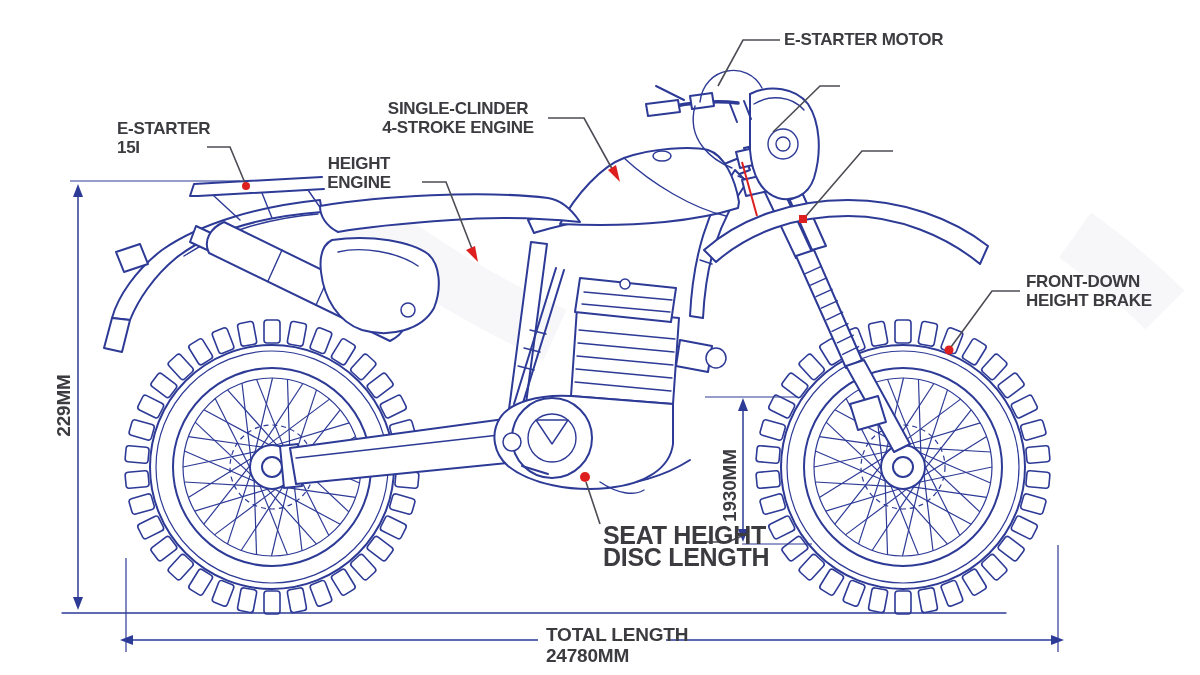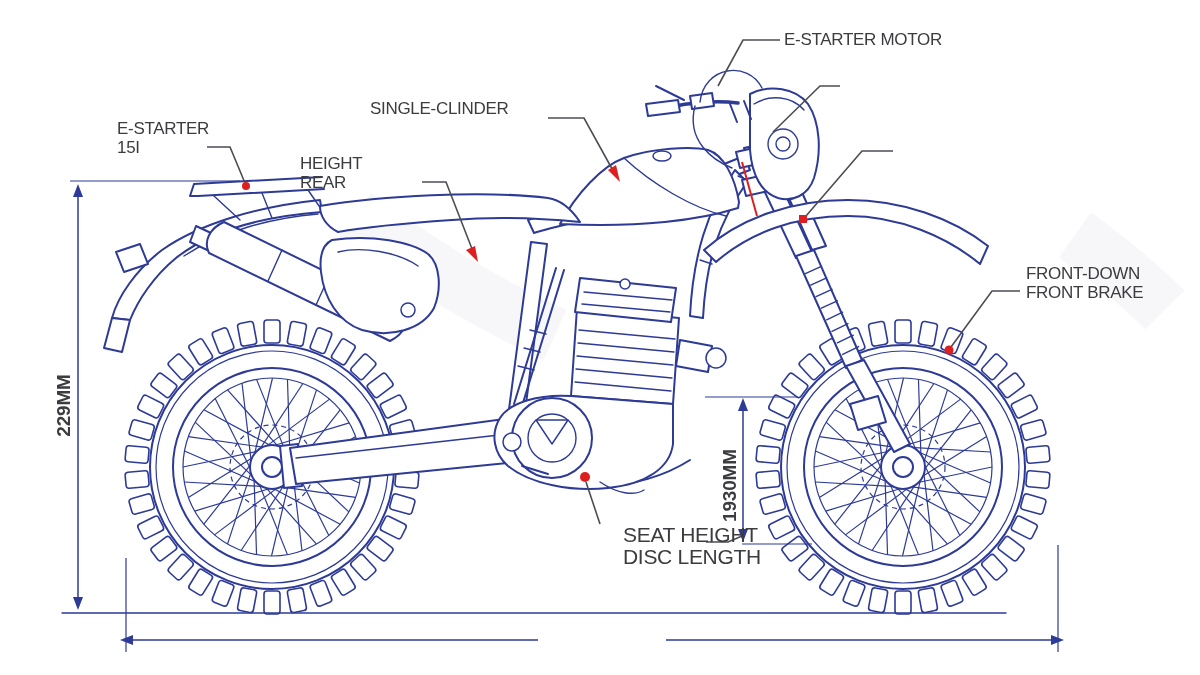--- a/index.html
+++ b/index.html
@@ -1,21 +1,21 @@
 <!DOCTYPE html>
 <html><head>
 <meta charset="utf-8">
 <style>
   html,body{margin:0;padding:0;background:#fff;}
   #stage{position:relative;width:1200px;height:675px;background:var(--bg,#fff);overflow:hidden;
          font-family:"Liberation Sans",sans-serif;}
   svg{position:absolute;left:0;top:0;}
-  .callout{position:absolute;font-weight:normal;font-size:17px;line-height:19px;
+  .callout{position:absolute;font-weight:bold;font-size:17px;line-height:19px;
            color:var(--label,#3b3b40);letter-spacing:-0.3px;white-space:nowrap;}
-  .r{text-align:left;}
+  .r{text-align:center;}
   .dimtext{position:absolute;font-weight:bold;font-size:19px;line-height:21px;
            color:var(--label,#3b3b40);letter-spacing:-0.2px;}
   .vert{width:100px;text-align:center;transform:rotate(-90deg);}
   
   .s2{stroke:var(--line,#2d3a96);stroke-width:2;fill:none;stroke-linecap:round;stroke-linejoin:round;}
   .s15{stroke:var(--line,#2d3a96);stroke-width:1.4;fill:none;stroke-linecap:round;stroke-linejoin:round;}
   .s1{stroke:var(--line,#2d3a96);stroke-width:1.2;fill:none;}
   .w{stroke:var(--line,#2d3a96);stroke-width:2;fill:#fff;stroke-linejoin:round;}
   .w15{stroke:var(--line,#2d3a96);stroke-width:1.5;fill:#fff;}
   .knob{fill:#fff;stroke:var(--line,#2d3a96);stroke-width:1.6;}
@@ -338,40 +338,45 @@
     </g>
   </svg>
 
   <div class="callout" style="left:784px;top:30px">
     <span>E-STARTER MOTOR</span>
   </div>
 
 
   <div class="callout r" style="left:370px;top:99px;width:176px">
     <div>SINGLE-CLINDER</div>
+    <div>4-STROKE ENGINE</div>
   </div>
 
   <div class="callout r" style="left:300px;top:154px;width:118px">
     <div>HEIGHT</div>
-    <div>REAR</div>
+    <div>ENGINE</div>
   </div>
 
   <div class="callout" style="left:117px;top:119px">
     <div>E-STARTER</div>
     <div>15I</div>
   </div>
 
 
-  <div class="callout" style="left:1026px;top:264px">
+  <div class="callout" style="left:1026px;top:272px">
     <div>FRONT-DOWN</div>
-    <div>FRONT BRAKE</div>
-  </div>
-
-  <div class="callout" style="left:623px;top:524px;font-size:21px;line-height:22px">
+    <div>HEIGHT BRAKE</div>
+  </div>
+
+  <div class="callout" style="left:603px;top:524px;font-size:25px;line-height:22px">
     <div>SEAT HEIGHT</div>
     <div>DISC LENGTH</div>
   </div>
 
   <div class="dimtext vert" style="left:13px;top:395px">229MM</div>
 
   <div class="dimtext vert" style="left:679px;top:475px">1930MM</div>
 
+  <div class="dimtext" style="left:546px;top:624px">
+    <div>TOTAL LENGTH</div>
+    <div>24780MM</div>
+  </div>
 </div>
 
 </body></html>

